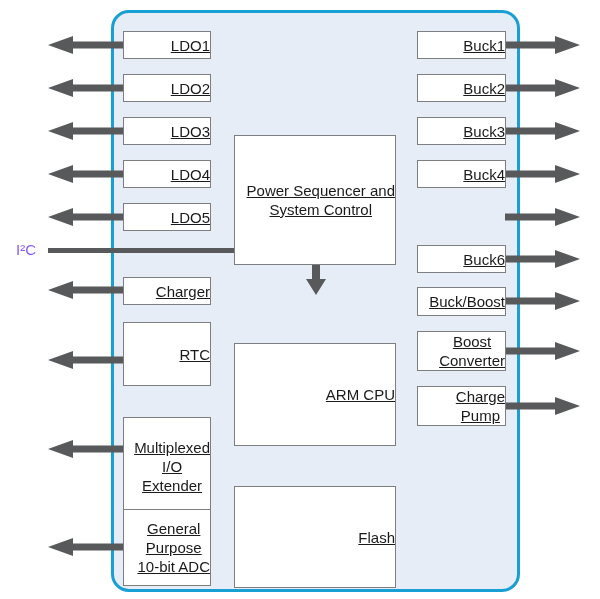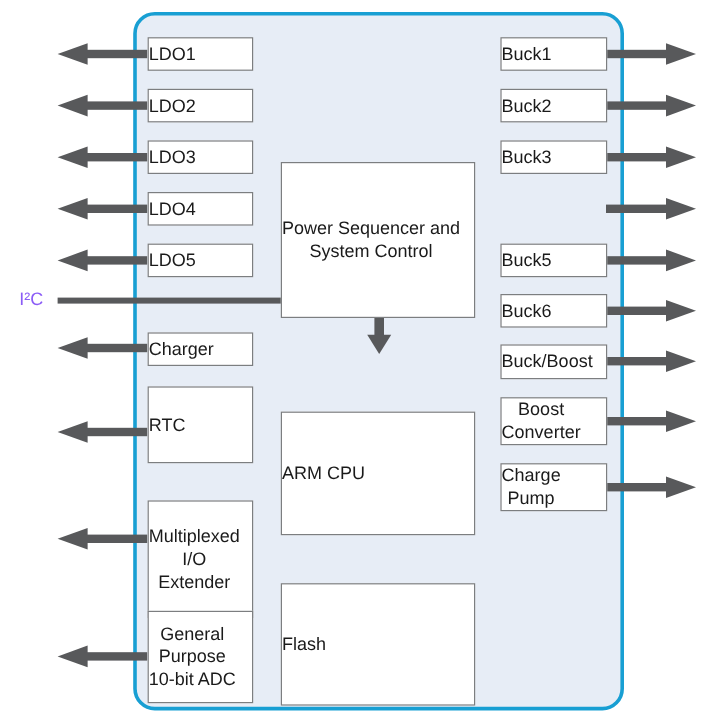--- a/index.html
+++ b/index.html
@@ -21,27 +21,28 @@
     border-radius: 18px;
     z-index: 1;
   }
   .block {
     position: absolute;
     box-sizing: border-box;
     background: #ffffff;
     border: 1.5px solid #7c7e80;
     display: flex;
     align-items: center;
-    justify-content: flex-start;
+    justify-content: flex-end;
     text-align: center;
     color: #1a1a1a;
     font-size: 15px;
     line-height: 19px;
     white-space: pre-line;
     z-index: 4;
+    text-decoration: underline;
   }
   .lb { left: 123px; width: 88px; }
   .rb { left: 417px; width: 89px; }
   .cb { left: 234px; width: 162px; margin-top: 48px; }
   .arrow { position: absolute; z-index: 3; }
   .arrow polygon, .arrow rect { fill: #58595b; }
   .busline {
     position: absolute;
     left: 48px; top: 248px;
     width: 272px; height: 5px;
@@ -82,21 +83,21 @@
 10-bit ADC</span></div>
 
   <div class="block cb" style="top:87px;height:130px"><span>Power Sequencer and
 System Control</span></div>
   <div class="block cb" style="top:295px;height:103px"><span>ARM CPU</span></div>
   <div class="block cb" style="top:438px;height:102px"><span>Flash</span></div>
 
   <div class="block rb" style="top:31px;height:28px"><span>Buck1</span></div>
   <div class="block rb" style="top:74px;height:28px"><span>Buck2</span></div>
   <div class="block rb" style="top:117px;height:28px"><span>Buck3</span></div>
-  <div class="block rb" style="top:203px;height:28px"><span>Buck5</span></div>
+  <div class="block rb" style="top:160px;height:28px"><span>Buck4</span></div>
   <div class="block rb" style="top:245px;height:28px"><span>Buck6</span></div>
   <div class="block rb" style="top:287px;height:29px"><span>Buck/Boost</span></div>
   <div class="block rb" style="top:386px;height:40px"><span>Charge
 Pump</span></div>
   <div class="block rb" style="top:331px;height:40px"><span>Boost
 Converter</span></div>
 
   <svg class="arrow" style="left:47px;top:35px" width="76" height="20" viewBox="0 0 76 20">
       <polygon points="1,10 26,1 26,19"></polygon>
       <rect x="23" y="6.5" width="53" height="7"></rect>

